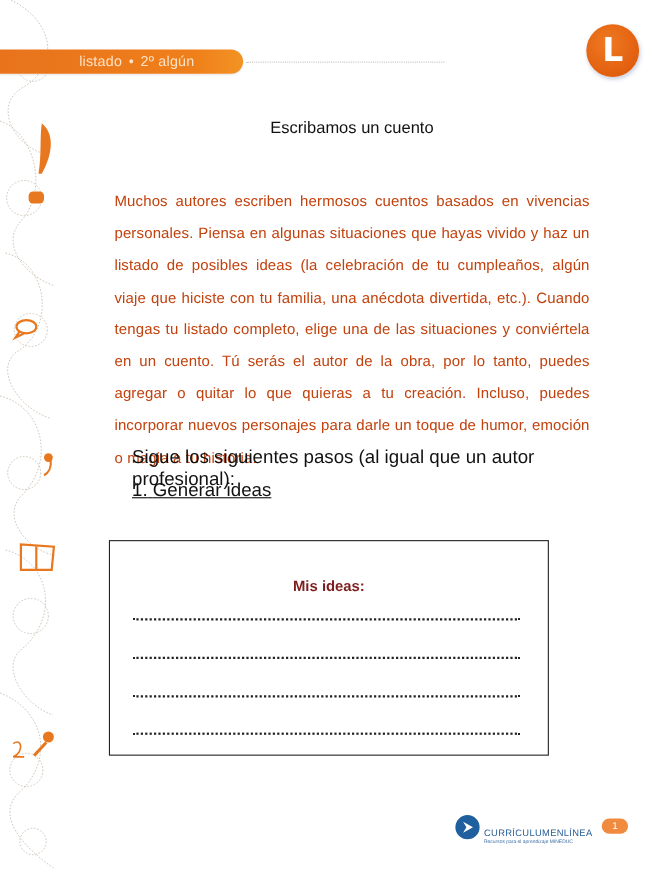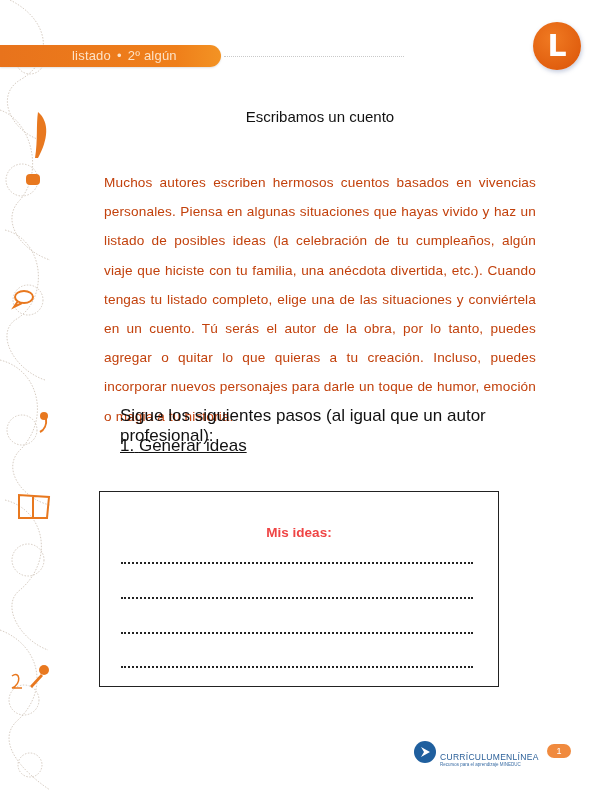--- a/index.html
+++ b/index.html
@@ -51,21 +51,21 @@
     .line-plain {
       position: absolute; left: 120px; width: 440px;
       font-size: 17px; line-height: 20px; color: #111;
     }
     .ideas-box {
       position: absolute; left: 99px; top: 491px; width: 400px; height: 196px;
       border: 1.5px solid #222; box-sizing: border-box;
     }
     .ideas-title {
       position: absolute; left: 0; width: 100%; top: 33px; text-align: center;
-      font-size: 13.5px; font-weight: bold; color: #ef4444;
+      font-size: 13.5px; font-weight: bold; color: #7f1d1d;
     }
     .ideas-line {
       position: absolute; left: 21px; width: 352px; height: 0;
       border-top: 2px dotted #222;
     }
     .footer-logo {
       position: absolute; left: 414px; top: 740px; height: 24px; display: flex; align-items: center;
     }
     .footer-logo .circle {
       width: 22px; height: 22px; border-radius: 50%; background: #1f5f9e;

